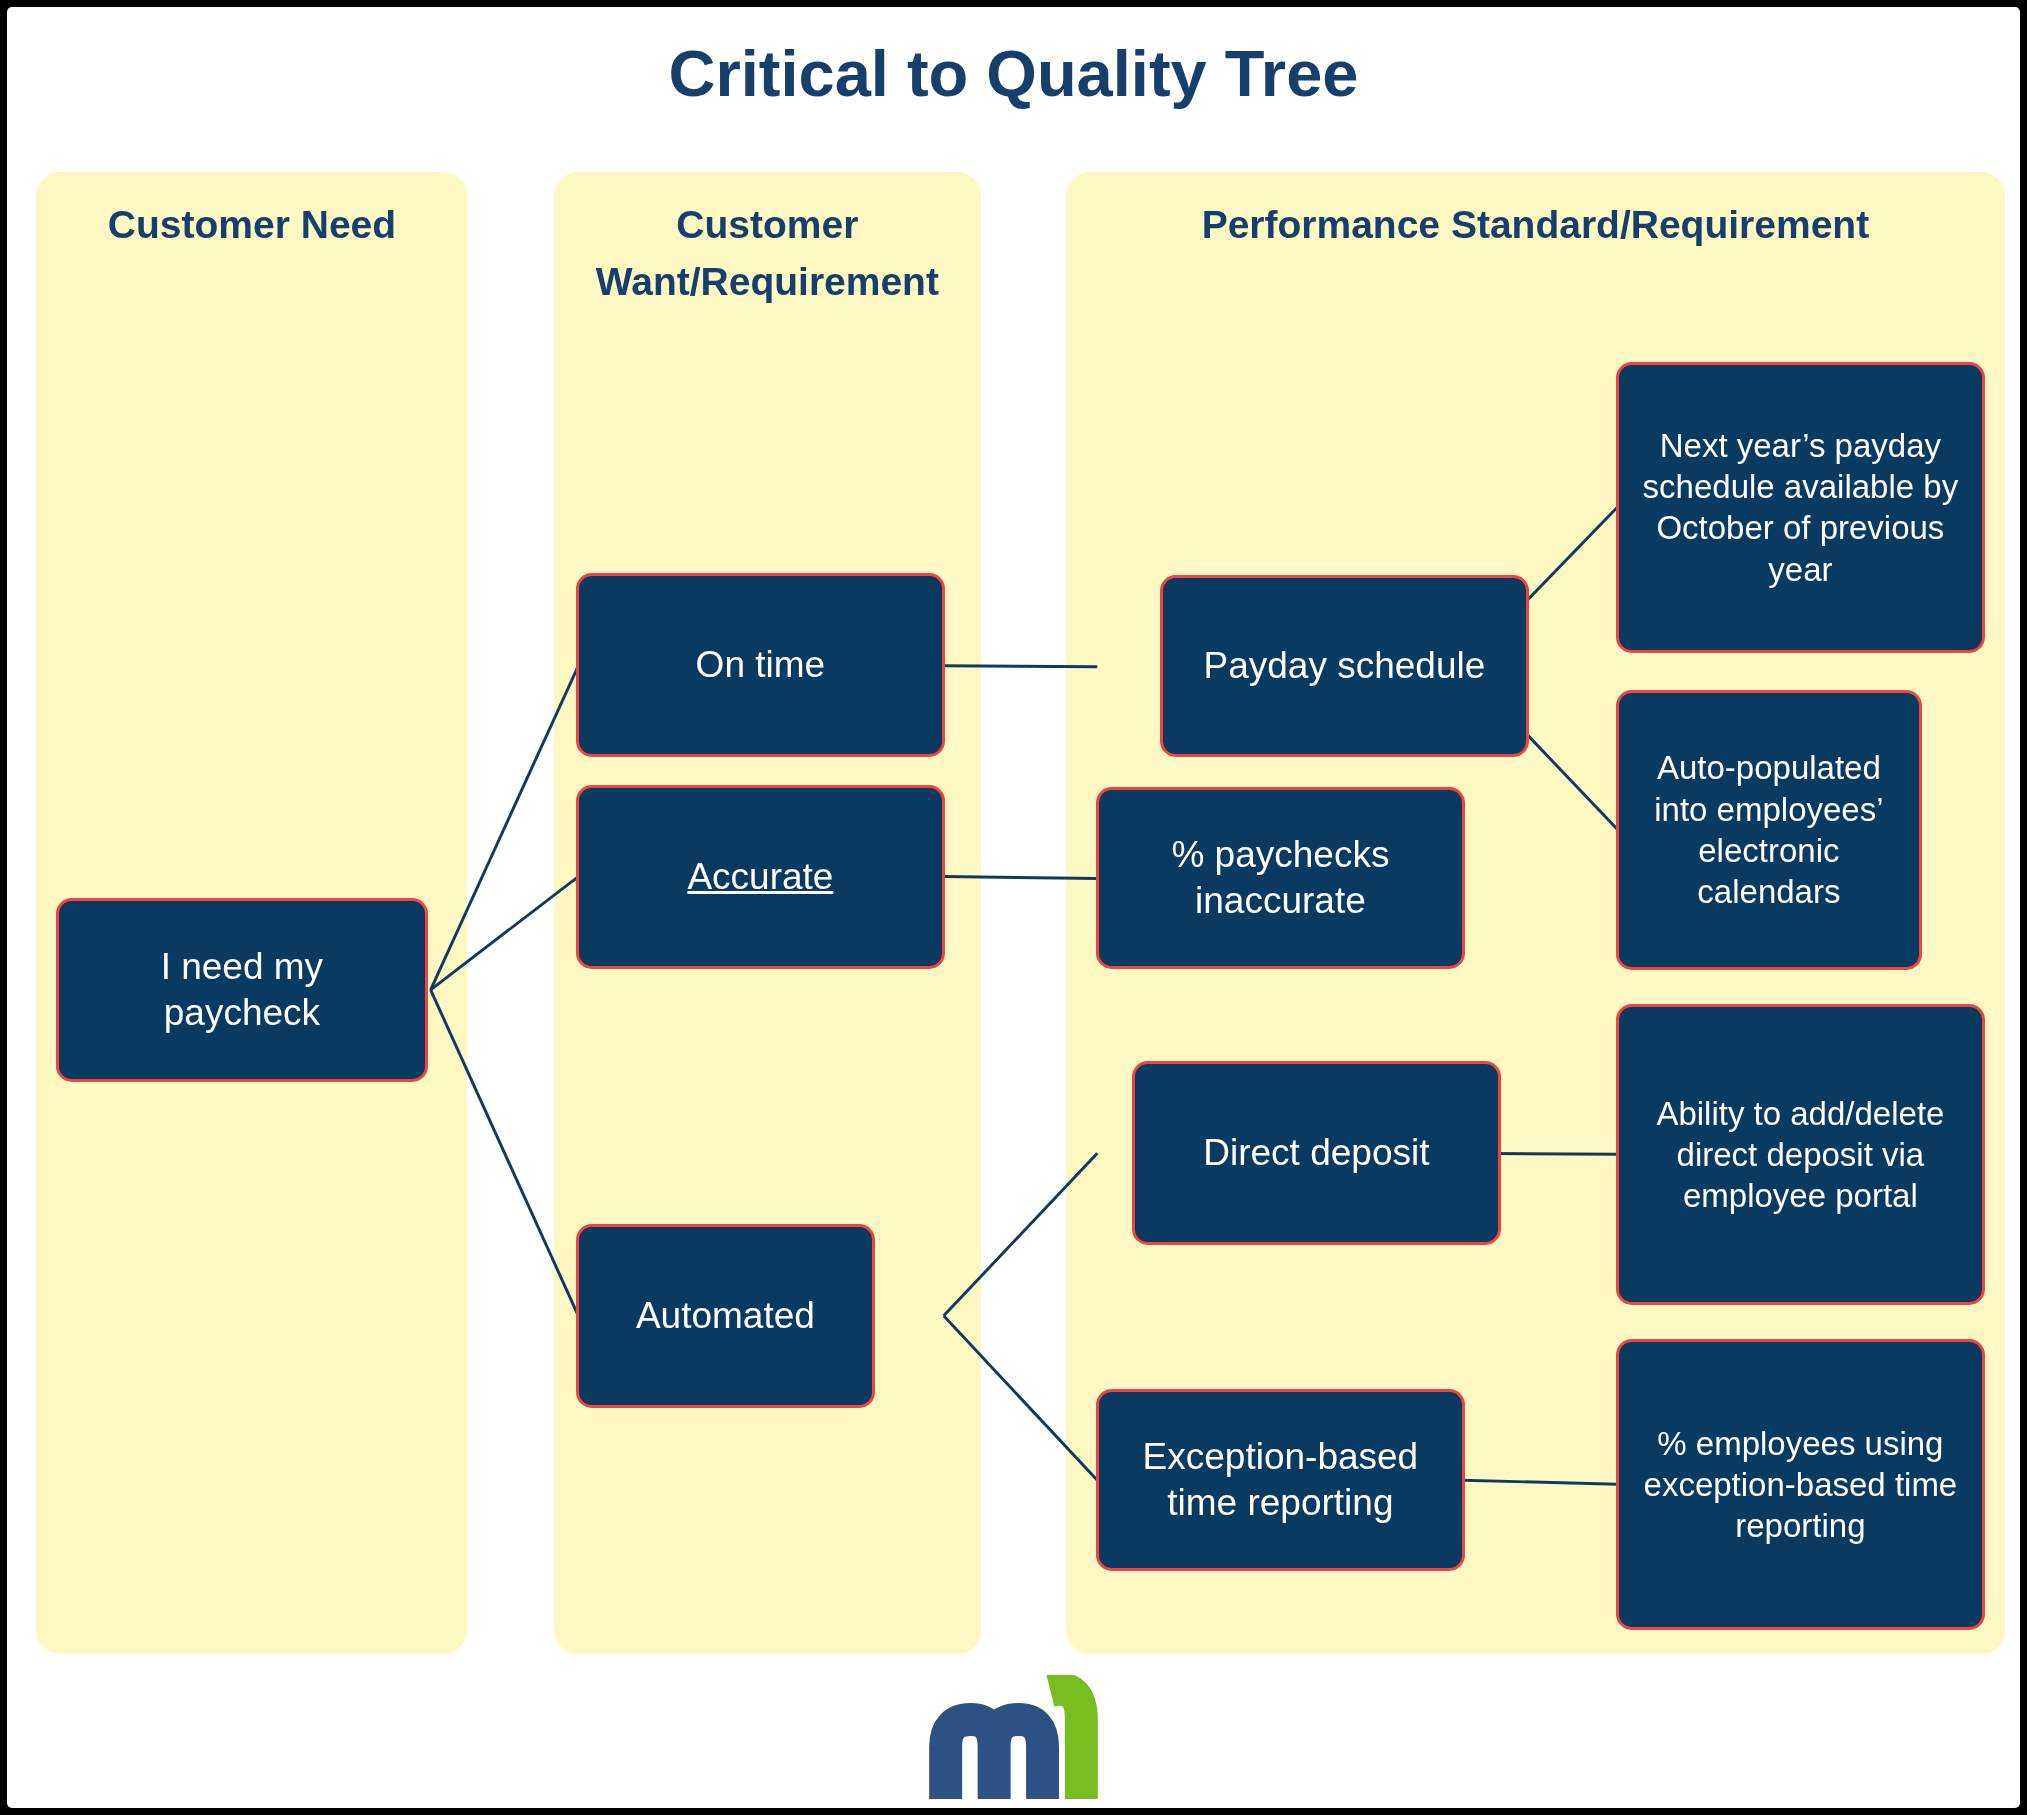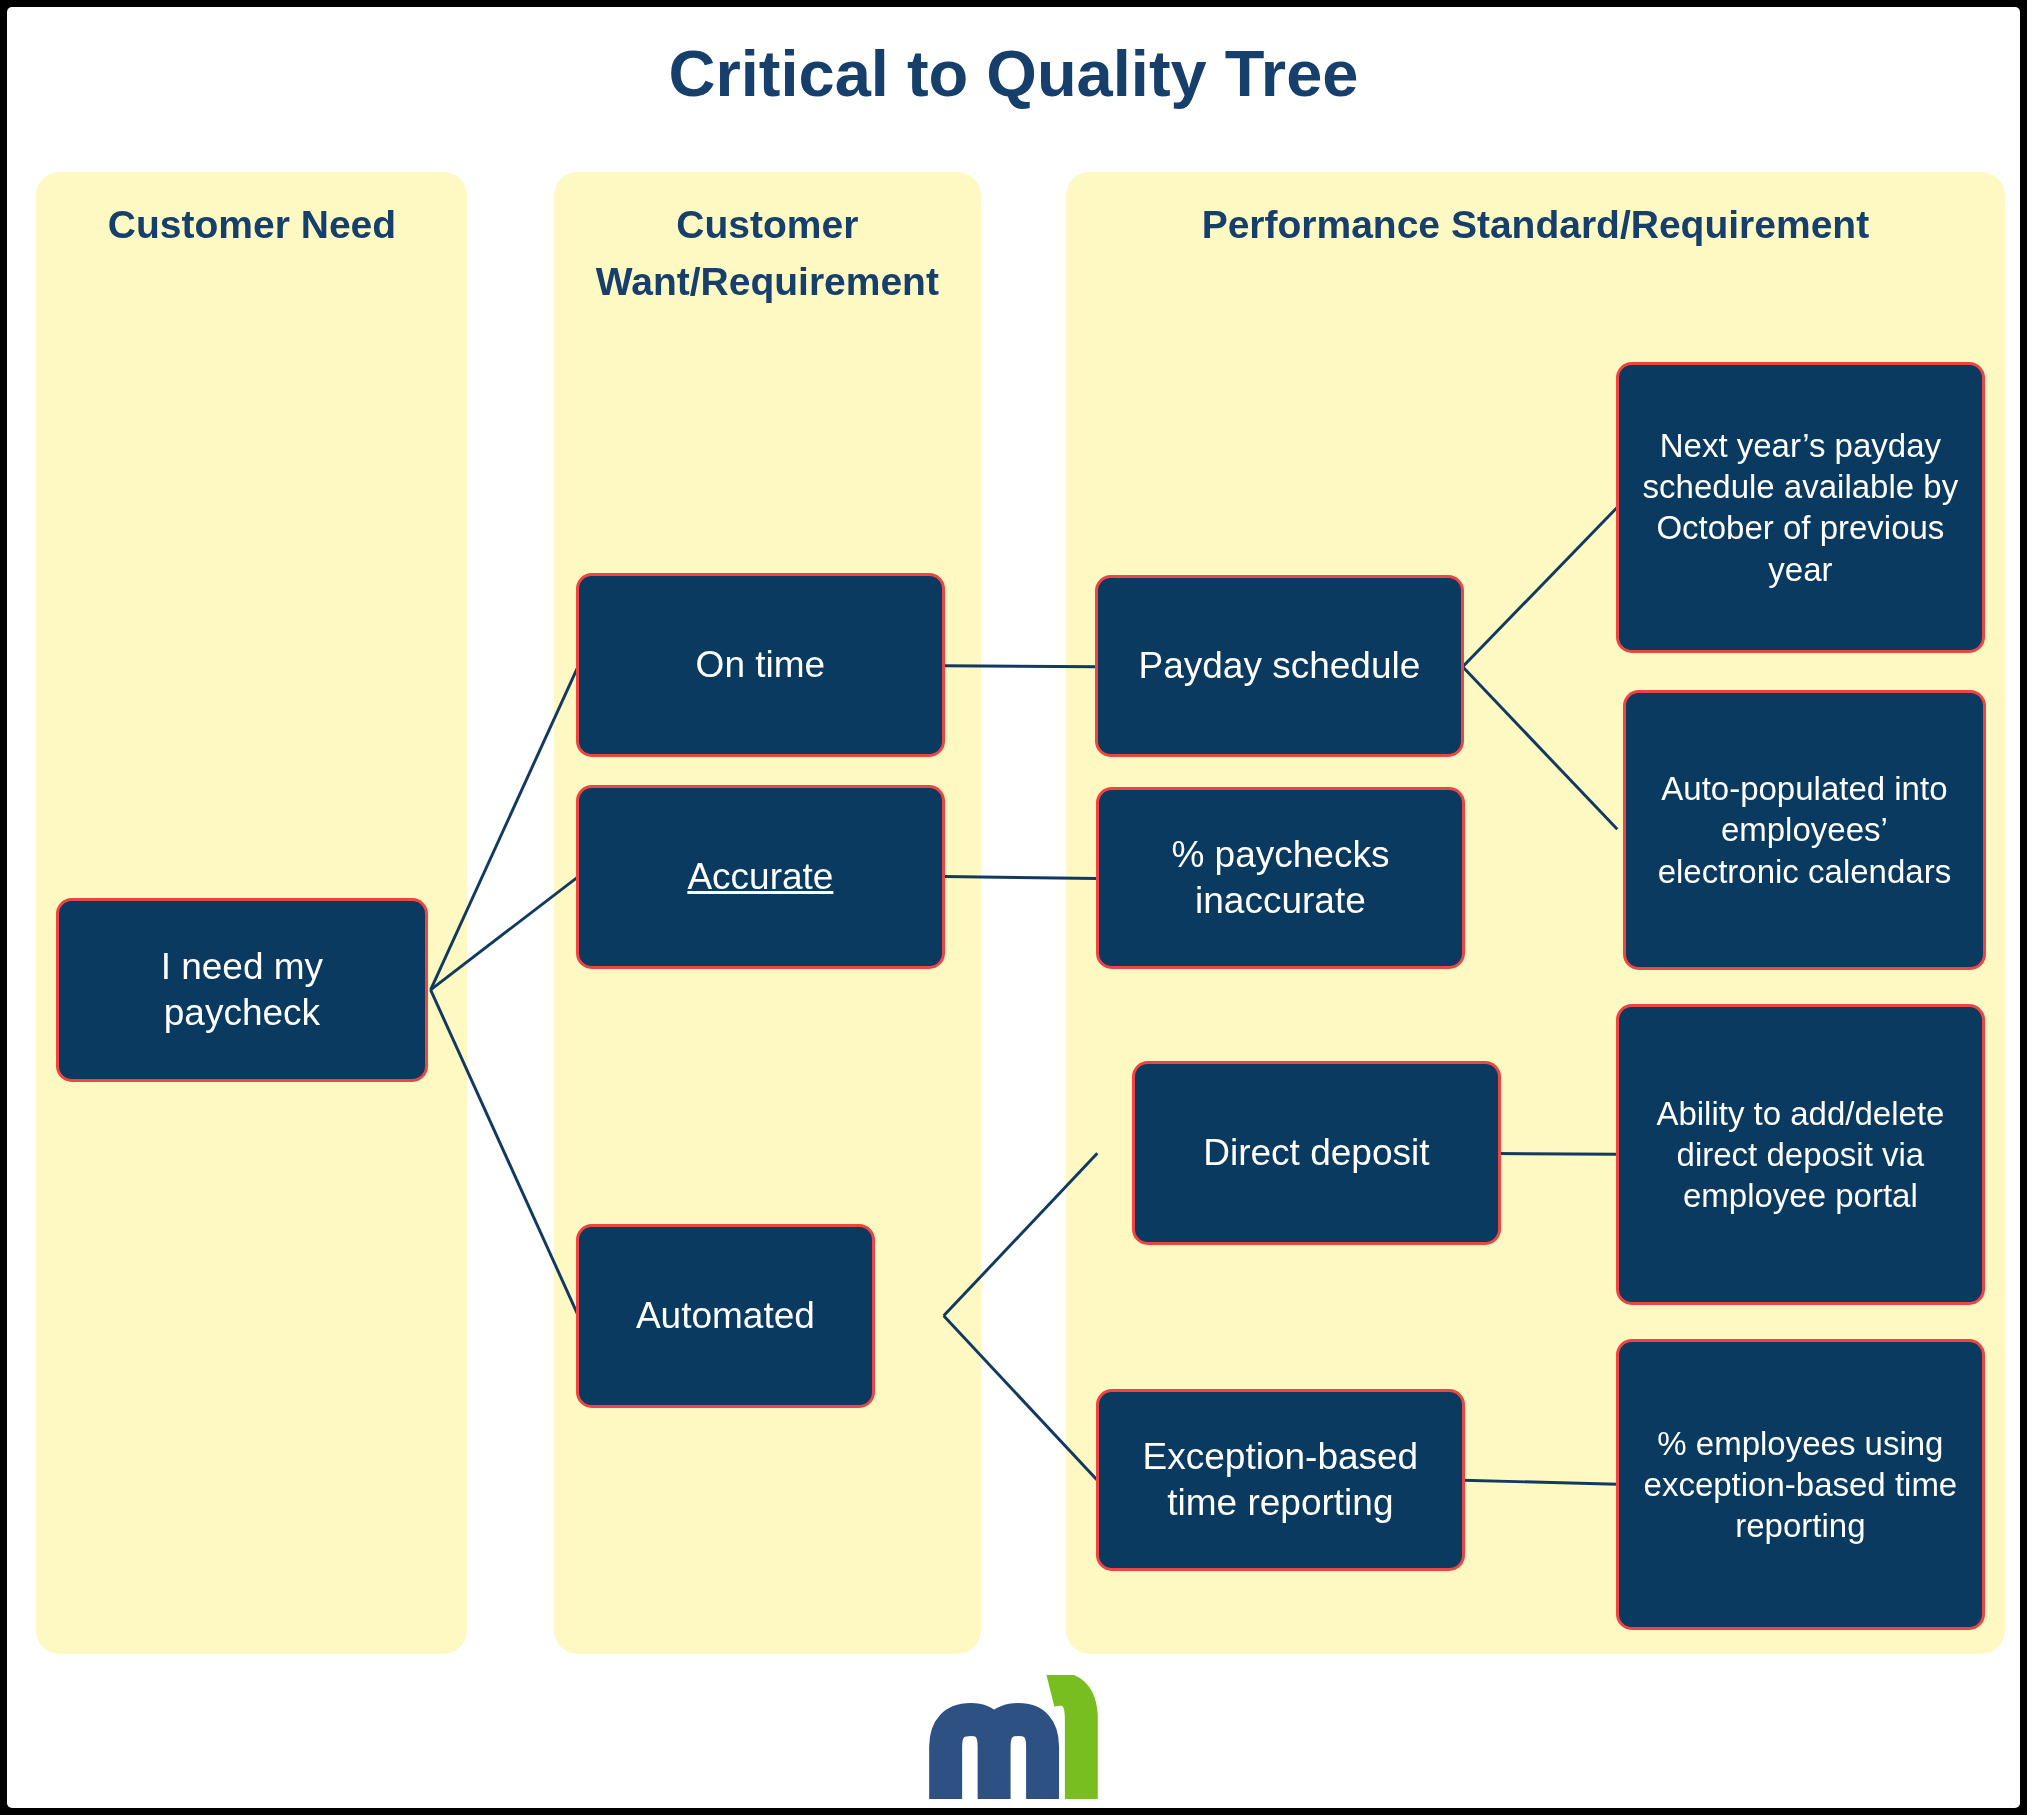--- a/index.html
+++ b/index.html
@@ -31,26 +31,26 @@
     border-radius:15.8px;color:#ffffff;display:flex;align-items:center;
     justify-content:center;text-align:center;font-size:37px;line-height:1.25;
     box-sizing:border-box;padding:0 23.6px;
   }
   .node.small{font-size:33px;padding:0 21.7px;}
   .node.narrow{padding:0 26px;}
   .n-need{left:49px;top:891px;width:372px;height:184px;}
   .n-ontime{left:569px;top:566px;width:369px;height:184px;}
   .n-accurate{left:569px;top:778px;width:369px;height:184px;text-decoration:underline;}
   .n-automated{left:569px;top:1217px;width:299px;height:184px;}
-  .n-payday{left:1088px;top:568px;width:369px;height:182px;}
+  .n-payday{left:1153px;top:568px;width:369px;height:182px;}
   .n-paychecks{left:1089px;top:780px;width:369px;height:182px;}
   .n-direct{left:1089px;top:1054px;width:369px;height:184px;margin-left:36px;}
   .n-exception{left:1089px;top:1382px;width:369px;height:182px;}
   .n-nextyear{left:1609px;top:355px;width:369px;height:291px;}
-  .n-autopop{left:1609px;top:683px;width:363px;height:280px;padding:0 57px;margin-left:7px;}
+  .n-autopop{left:1609px;top:683px;width:306px;height:280px;padding:0 57px;}
   .n-ability{left:1609px;top:997px;width:369px;height:301px;}
   .n-pctemp{left:1609px;top:1332px;width:369px;height:291px;}
   .footer{
     position:absolute;left:0;top:1668px;width:100%;
     display:flex;align-items:center;justify-content:center;gap:29.6px;
   }
   .dept-text{
     font-size:35px;font-weight:800;letter-spacing:6.9px;
     color:#183D6D;line-height:1.35;
   }

